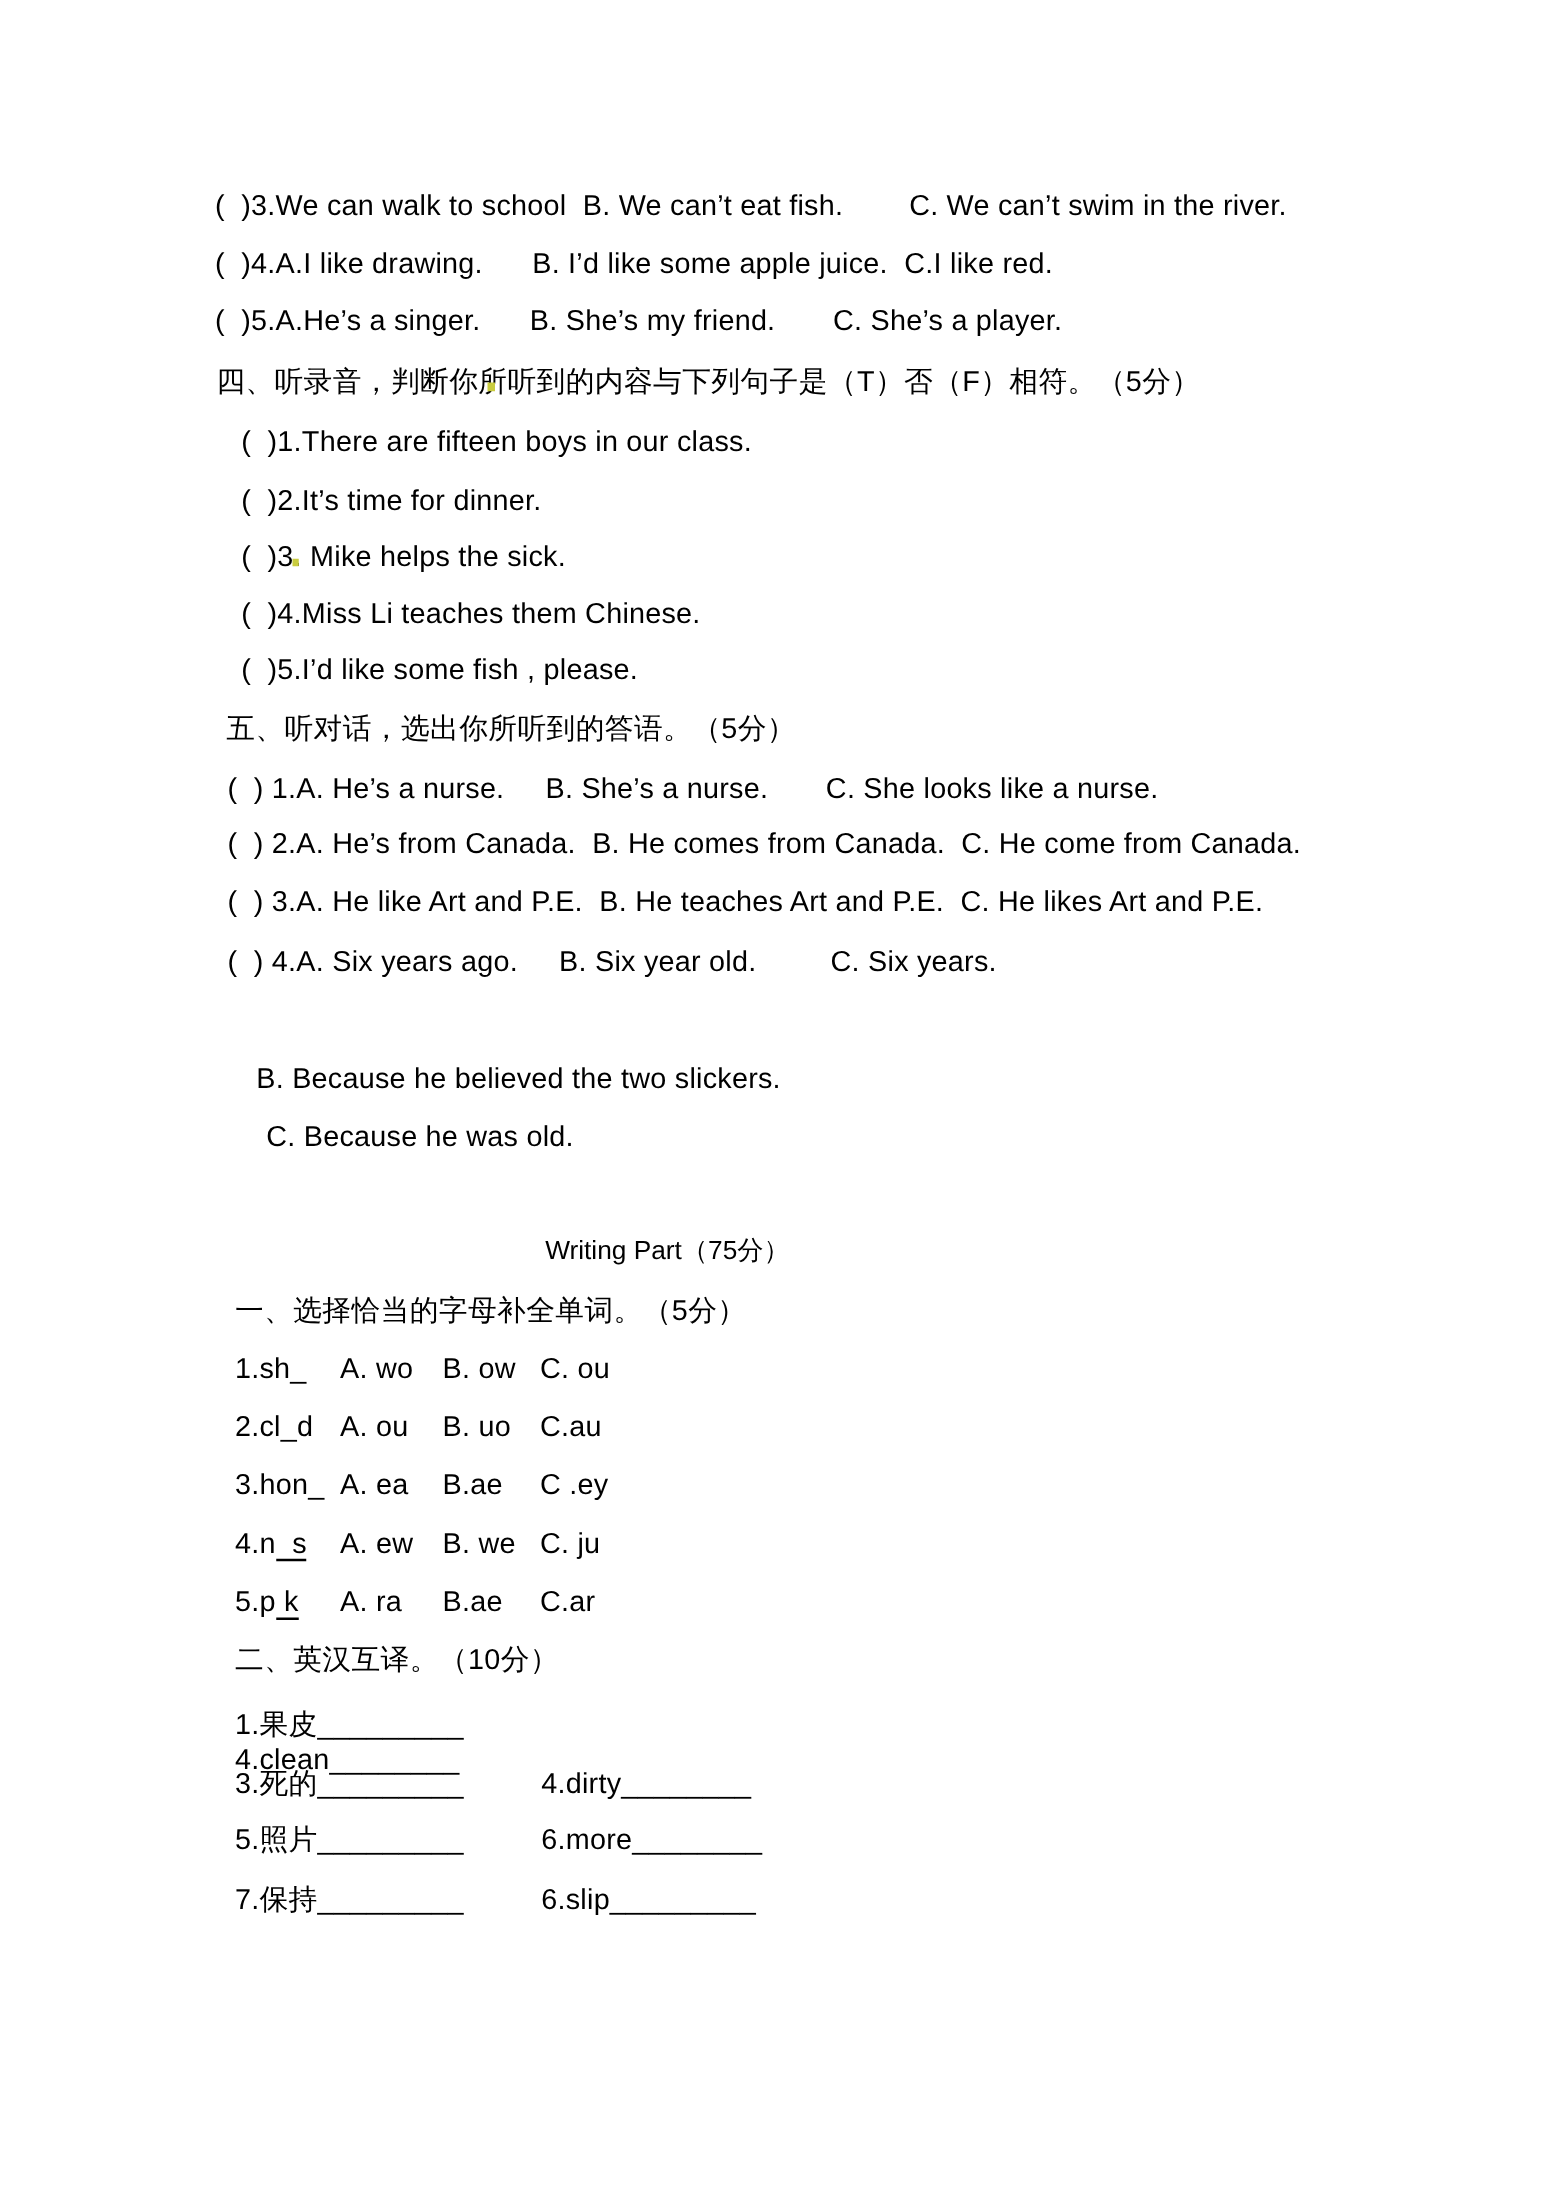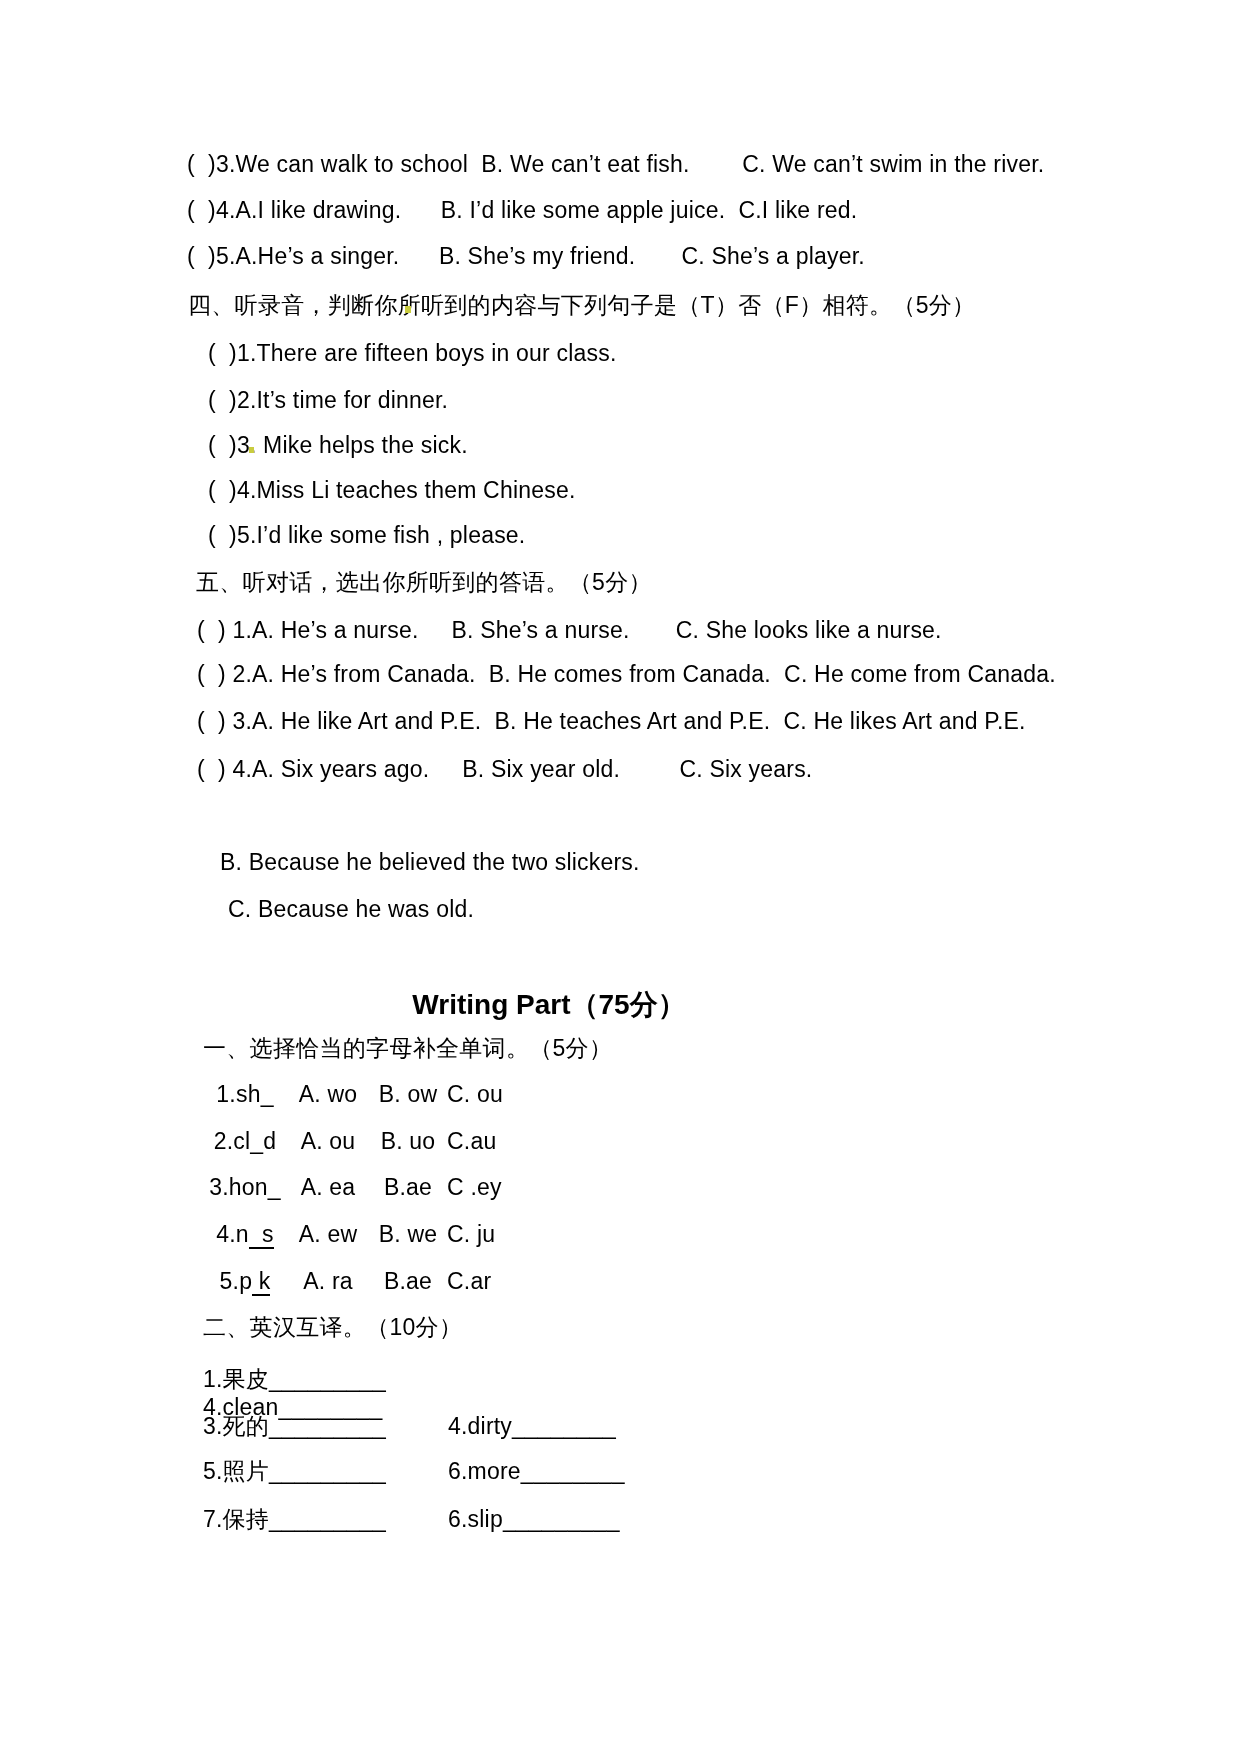--- a/index.html
+++ b/index.html
@@ -1,22 +1,22 @@
 <!DOCTYPE html>
 <html><head>
 <meta charset="utf-8">
 <style>
   html,body { margin:0; padding:0; background:#ffffff; }
   body { width:1241px; height:1754px; font-family:"Liberation Sans","DejaVu Sans",sans-serif; color:#000; }
-  .page { position:relative; width:1068px; height:1754px; background:#fff; overflow:hidden;margin-left:15px; }
+  .page { position:relative; width:1068px; height:1754px; background:#fff; overflow:hidden; }
   .ln { position:absolute; font-size:23px; line-height:28px; white-space:pre; letter-spacing:0.2px; }
   .cn { letter-spacing:0.3px; }
-  .title-center { position:absolute; left:0; width:100%; text-align:center; font-weight:bold; font-size:28px; white-space:pre; }
+  .title-center { position:absolute; left:0; width:100%; text-align:center; font-weight:normal; font-size:21px; white-space:pre; }
   
-  .witem { display:flex;text-align:center; }
+  .witem { display:flex; }
   .witem .stem { display:inline-block; width:84px; white-space:pre; }
   .witem .opt-a { display:inline-block; width:82px; white-space:pre; }
   .witem .opt-b { display:inline-block; width:78px; white-space:pre; }
   .witem .opt-c { display:inline-block; white-space:pre; }
   .und { white-space:pre; border-bottom:2px solid #000; }
   
   .trow { display:flex; }
   .trow .tleft { display:inline-block; width:245px; white-space:pre; }
   .trow .tright { display:inline-block; white-space:pre; }
   

